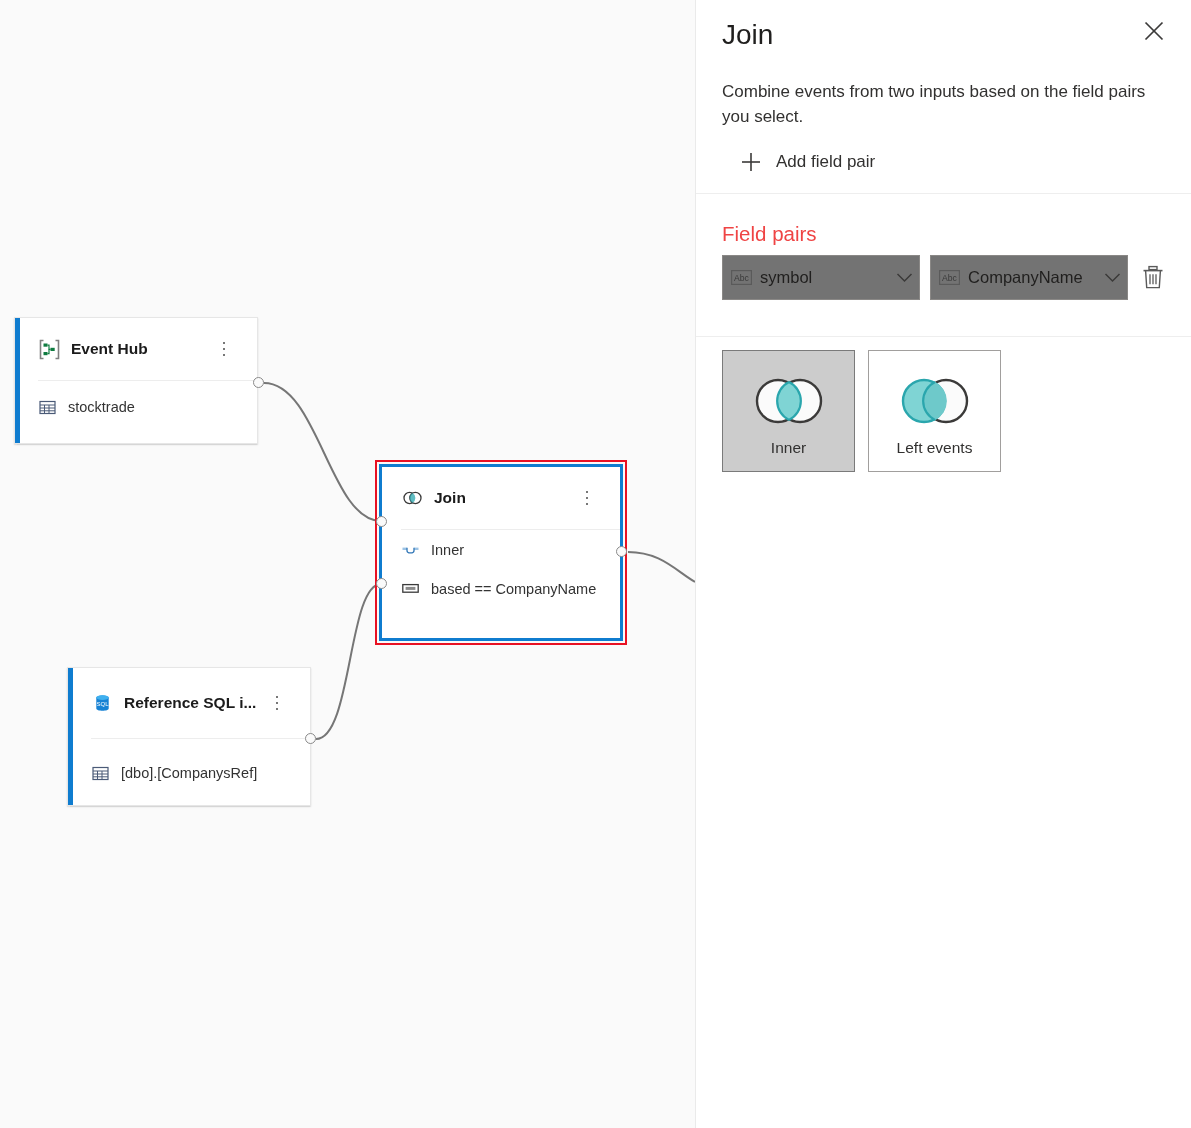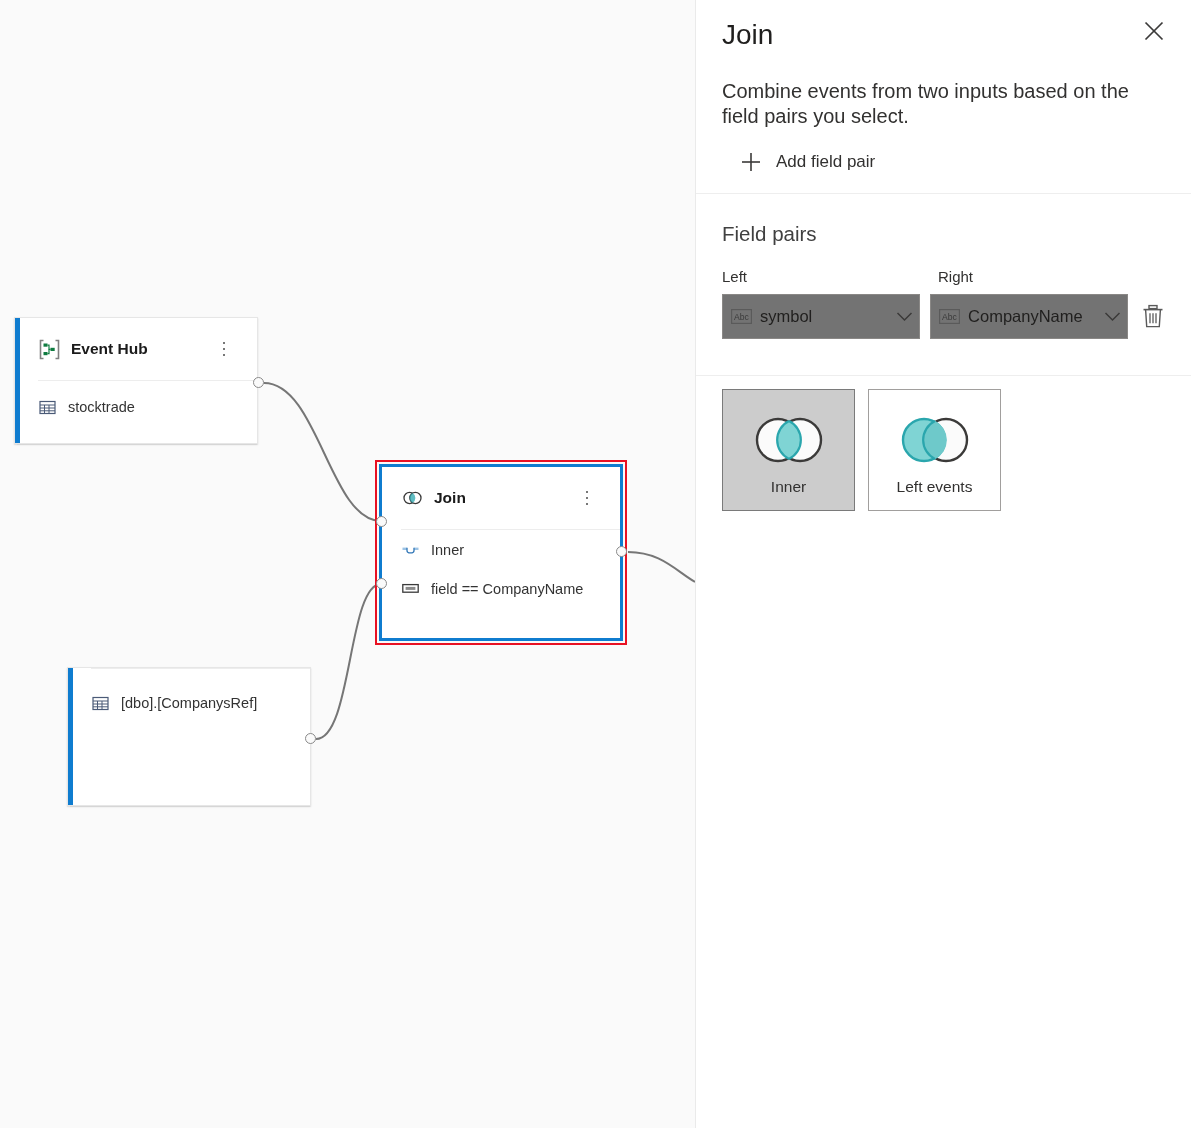--- a/index.html
+++ b/index.html
@@ -180,21 +180,21 @@
     margin: 0;
   }
   #close-btn {
     position: absolute;
     right: 18px; top: 12px;
     width: 38px; height: 38px;
     display: flex; align-items: center; justify-content: center;
     cursor: pointer;
   }
   #panel-desc {
-    font-size: 20px;
+    font-size: 17px;
     line-height: 25px;
     color: #323130;
     margin: 27px 0 0 0;
     max-width: 430px;
   }
   #add-field-pair {
     display: flex;
     align-items: center;
     margin: 22px 16px 0 18px;
     cursor: pointer;
@@ -209,21 +209,21 @@
     font-size: 17px;
     color: #323130;
   }
   .divider {
     height: 1px;
     background: #eeeeee;
     margin-top: 20px;
   }
   .sec-title {
     font-size: 20.5px;
-    color: #404040;
+    color: #ef4444;
     margin: 28px 0 0 0;
     font-weight: normal;
   }
   .field-labels {
     display: flex;
     margin-top: 22px;
   }
   .field-labels .fl {
     font-size: 15px;
     color: #323130;
@@ -351,20 +351,36 @@
           <line x1="10" y1="6" x2="10" y2="14.5" stroke="#4a5a77" stroke-width="1"></line>
         </svg>
       </span>
       <span class="rlabel">stocktrade</span>
     </div>
   </div>
   <div class="port" style="left:253px; top:377px;"></div>
 
   <div class="node" id="node-sql">
     <div class="accent"></div>
+    <div class="node-head">
+      <span class="nicon">
+        <svg width="21" height="21" viewBox="0 0 21 21">
+          <ellipse cx="10.5" cy="4.6" rx="6.2" ry="2.3" fill="#32a0e8"></ellipse>
+          <path d="M4.3 4.6 V15.4 C4.3 16.7 7.1 17.7 10.5 17.7 C13.9 17.7 16.7 16.7 16.7 15.4 V4.6 Z" fill="#1782d4"></path>
+          <ellipse cx="10.5" cy="4.6" rx="6.2" ry="2.3" fill="#3fb0ef"></ellipse>
+          <text x="10.5" y="13.2" font-family="Liberation Sans, sans-serif" font-size="6" fill="#ffffff" text-anchor="middle">SQL</text>
+        </svg>
+      </span>
+      <span class="node-title">Reference SQL i...</span>
+      <span class="kebab">
+          <i></i>
+          <i></i>
+          <i></i>
+        </span>
+    </div>
     <div class="node-sep"></div>
     <div class="node-row">
       <span class="ricon">
         <svg width="17" height="17" viewBox="0 0 17 17">
           <rect x="1" y="2.5" width="15" height="12" fill="none" stroke="#4a5a77" stroke-width="1.2"></rect>
           <line x1="1" y1="6" x2="16" y2="6" stroke="#4a5a77" stroke-width="1"></line>
           <line x1="1" y1="9" x2="16" y2="9" stroke="#4a5a77" stroke-width="1"></line>
           <line x1="1" y1="11.8" x2="16" y2="11.8" stroke="#4a5a77" stroke-width="1"></line>
           <line x1="5.5" y1="6" x2="5.5" y2="14.5" stroke="#4a5a77" stroke-width="1"></line>
           <line x1="10" y1="6" x2="10" y2="14.5" stroke="#4a5a77" stroke-width="1"></line>
@@ -403,21 +419,21 @@
         </span>
         <span class="rlabel">Inner</span>
       </div>
       <div class="node-row">
         <span class="ricon">
           <svg width="17" height="13" viewBox="0 0 17 13">
             <rect x="0.8" y="2.6" width="15.4" height="7.6" fill="none" stroke="#3a3a3a" stroke-width="1.3"></rect>
             <rect x="3.6" y="4.9" width="9.8" height="3" fill="#8a8a8a"></rect>
           </svg>
         </span>
-        <span class="rlabel">field == CompanyName</span>
+        <span class="rlabel">based == CompanyName</span>
       </div>
     </div>
   </div>
   <div class="port" style="left:376px; top:516px;"></div>
   <div class="port" style="left:376px; top:578px;"></div>
   <div class="port" style="left:616px; top:546px;"></div>
 </div>
 
 <div id="panel">
 
@@ -438,24 +454,20 @@
         </svg>
       </span>
       <span class="afp-label">Add field pair</span>
     </div>
   </div>
 
   <div class="divider"></div>
 
   <div class="panel-section">
     <h2 class="sec-title">Field pairs</h2>
-    <div class="field-labels">
-      <span class="fl fl-left">Left</span>
-      <span class="fl fl-right">Right</span>
-    </div>
     <div class="pair-row">
       <div class="combo left">
         <span class="abc">
           <svg width="21" height="15" viewBox="0 0 21 15">
             <rect x="0.6" y="0.6" width="19.8" height="13.8" fill="none" stroke="#5a5a5a" stroke-width="1.2"></rect>
             <text x="10.5" y="11" font-family="Liberation Sans, sans-serif" font-size="8.6" fill="#3a3a3a" text-anchor="middle">Abc</text>
           </svg>
         </span>
         <span class="combo-val">symbol</span>
         <span class="chev">

